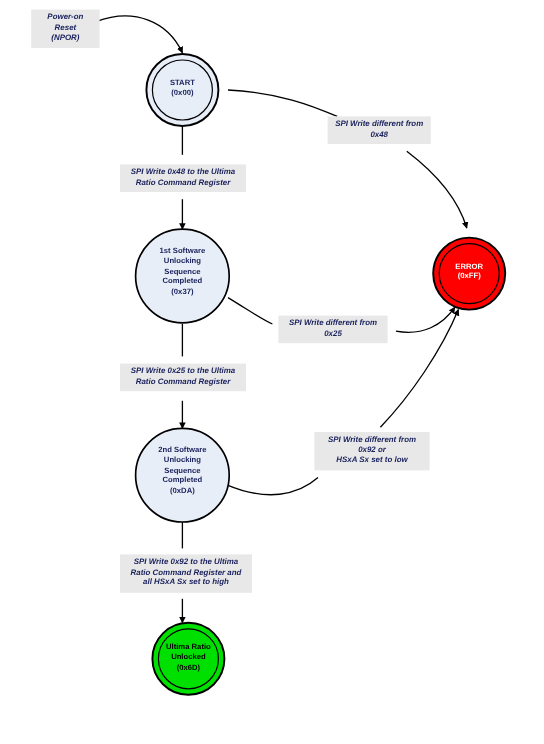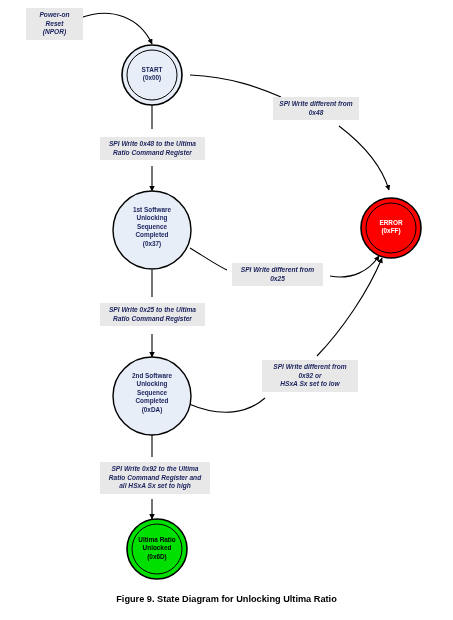--- a/index.html
+++ b/index.html
@@ -163,15 +163,14 @@
 0x25</div>
 
   <div class="edge-label" style="left:100px; top:462px; width:110px;">SPI Write 0x92 to the Ultima
 Ratio Command Register and
 all HSxA Sx set to high</div>
 
   <div class="edge-label" style="left:262px; top:360px; width:96px;">SPI Write different from
 0x92 or
 HSxA Sx set to low</div>
 
-  <div id="figure-caption">Figure 9.  State Diagram for Unlocking Ultima Ratio</div>
 
 </div>
 
 </body></html>

